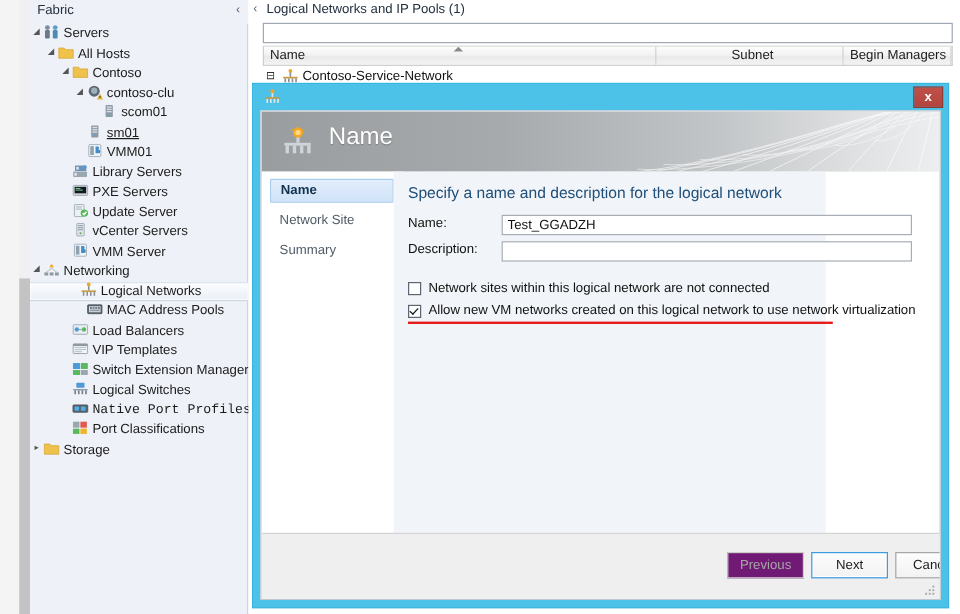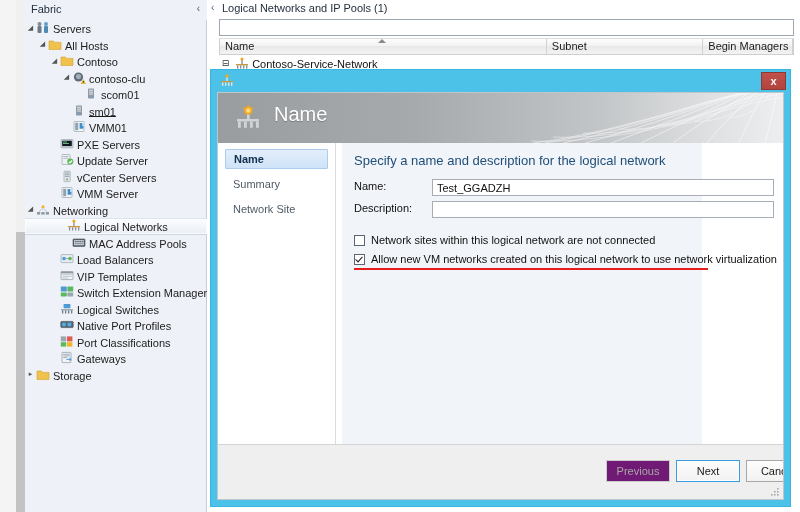--- a/index.html
+++ b/index.html
@@ -157,21 +157,21 @@
     position:relative;margin:6px 7px 0 7px;height:19px;line-height:19px;
     padding-left:8px;font-size:11px;color:#4f5b66;cursor:pointer;box-sizing:border-box;
   }
   .nav-item.active{
     background:linear-gradient(to bottom,#e3eefb 0%,#cfe3f8 100%);
     border:1px solid #a9cdee;color:#12314f;font-weight:bold;
     border-radius:1px;height:20px;line-height:18px;
   }
 
   .dlg-content{
-    position:absolute;left:124px;top:50px;width:360px;height:301px;
+    position:absolute;left:110px;top:50px;width:360px;height:301px;
     background:#f1f4f8;box-sizing:border-box;
   }
   .content-title{
     position:absolute;left:12px;top:10px;font-size:13px;color:#1f4e79;
   }
   .field-row{position:absolute;left:12px;height:17px;}
   .field-label{
     position:absolute;left:0;top:1px;font-size:11px;color:#111;
   }
   .field-input{
@@ -257,20 +257,27 @@
               <rect x="5" y="4.6" width="4" height="1.1" fill="#d9e0e6"></rect>
               <rect x="5" y="6.5" width="4" height="1.1" fill="#d9e0e6"></rect>
               <circle cx="7" cy="9.6" r="0.8" fill="#5da8dd"></circle>
             </svg></span><span class="lbl">sm01</span></div>
         <div class="node" style="padding-left: 36px;"><span class="exp"></span><span class="ico"><svg width="14" height="13" viewBox="0 0 14 13">
               <rect x="2" y="1.5" width="10" height="10" rx="0.8" fill="#f2f5f7" stroke="#9aa6b0" stroke-width="0.7"></rect>
               <rect x="3.2" y="2.8" width="3" height="7.4" fill="#8fa2b0"></rect>
               <path d="M7.6,3 h2.2 a1.5,1.5 0 0 1 0,2.6 h-2.2 z M7.6,5.6 h2.4 a1.6,1.6 0 0 1 0,3.2 h-2.4 z" fill="#3f8ecb"></path>
             </svg></span><span class="lbl">VMM01</span></div>
         <div class="node" style="padding-left: 24px;"><span class="exp"></span><span class="ico"><svg width="14" height="13" viewBox="0 0 14 13">
+              <rect x="1" y="7" width="11.5" height="4.5" rx="0.6" fill="#9aa6b0"></rect>
+              <rect x="2" y="8.1" width="2" height="2.4" fill="#dfe6eb"></rect>
+              <rect x="2.5" y="2" width="9.5" height="4.4" rx="0.6" fill="#6b93b8"></rect>
+              <rect x="3.6" y="3" width="2" height="2.4" fill="#dfe6eb"></rect>
+              <path d="M10,1.5 l2.6,1.6 l-2.6,1.6 z" fill="#4f9ad6"></path>
+            </svg></span><span class="lbl">Library Servers</span></div>
+        <div class="node" style="padding-left: 24px;"><span class="exp"></span><span class="ico"><svg width="14" height="13" viewBox="0 0 14 13">
               <rect x="1" y="2.5" width="12" height="8.4" rx="0.8" fill="#cfd6dc" stroke="#9aa6b0" stroke-width="0.7"></rect>
               <rect x="2.2" y="3.7" width="9.6" height="5.4" fill="#11181f"></rect>
               <rect x="3" y="4.6" width="4" height="0.8" fill="#7fd3a0"></rect>
               <rect x="3" y="6" width="6" height="0.8" fill="#7fd3a0"></rect>
             </svg></span><span class="lbl">PXE Servers</span></div>
         <div class="node" style="padding-left: 24px;"><span class="exp"></span><span class="ico"><svg width="14" height="13" viewBox="0 0 14 13">
               <rect x="2" y="1.5" width="8" height="10" rx="0.7" fill="#eef2f5" stroke="#9aa6b0" stroke-width="0.7"></rect>
               <rect x="3.2" y="3" width="5.2" height="0.9" fill="#aab6c0"></rect>
               <rect x="3.2" y="4.8" width="5.2" height="0.9" fill="#aab6c0"></rect>
               <circle cx="10.3" cy="8.6" r="3.1" fill="#5cb85c"></circle>
@@ -333,57 +340,50 @@
               <rect x="7.4" y="7.4" width="5.8" height="4" rx="0.6" fill="#9aa6b0"></rect>
             </svg></span><span class="lbl">Switch Extension Managers</span></div>
         <div class="node" style="padding-left: 24px;"><span class="exp"></span><span class="ico"><svg width="14" height="13" viewBox="0 0 14 13">
               <rect x="1" y="7.2" width="12" height="1.2" fill="#8e99a2"></rect>
               <rect x="2" y="8.4" width="1.3" height="3.1" fill="#6b7a86"></rect>
               <rect x="5" y="8.4" width="1.3" height="3.1" fill="#6b7a86"></rect>
               <rect x="8" y="8.4" width="1.3" height="3.1" fill="#6b7a86"></rect>
               <rect x="11" y="8.4" width="1.3" height="3.1" fill="#6b7a86"></rect>
               <rect x="3.6" y="2" width="6.8" height="4.2" rx="0.6" fill="#4f9ad6"></rect>
             </svg></span><span class="lbl">Logical Switches</span></div>
-        <div class="node" style="padding-left: 24px;"><span class="exp"></span><span class="ico"><svg width="14" height="13" viewBox="0 0 14 13">
+        <div class="node" style="padding-left: 24px; font-family: Liberation Mono, monospace;"><span class="exp"></span><span class="ico"><svg width="14" height="13" viewBox="0 0 14 13">
               <rect x="0.8" y="3.4" width="12.4" height="6.2" rx="0.8" fill="#5a6570" stroke="#3f4850" stroke-width="0.6"></rect>
               <rect x="2.2" y="4.8" width="3.6" height="3.4" rx="0.4" fill="#4fb0e8"></rect>
               <rect x="7.6" y="4.8" width="3.6" height="3.4" rx="0.4" fill="#4fb0e8"></rect>
             </svg></span><span class="lbl">Native Port Profiles</span></div>
         <div class="node" style="padding-left: 24px;"><span class="exp"></span><span class="ico"><svg width="14" height="13" viewBox="0 0 14 13">
               <rect x="0.8" y="1.4" width="5.4" height="5" fill="#9aa6b0"></rect>
               <rect x="7" y="1.4" width="5.4" height="5" fill="#e05a4f"></rect>
               <rect x="0.8" y="7.2" width="5.4" height="4.4" fill="#5cb85c"></rect>
               <rect x="7" y="7.2" width="5.4" height="4.4" fill="#f0b429"></rect>
             </svg></span><span class="lbl">Port Classifications</span></div>
-        <div class="node" style="padding-left: 24px;"><span class="exp"></span><span class="ico"><svg width="14" height="13" viewBox="0 0 14 13">
-              <rect x="2" y="1.4" width="9" height="10.2" rx="0.6" fill="#f0f4f7" stroke="#8e99a2" stroke-width="0.7"></rect>
-              <rect x="3.2" y="2.8" width="6.6" height="0.9" fill="#9aa6b0"></rect>
-              <rect x="3.2" y="4.5" width="6.6" height="0.9" fill="#9aa6b0"></rect>
-              <rect x="3.2" y="6.2" width="4" height="0.9" fill="#9aa6b0"></rect>
-              <path d="M6.4,8.4 h4.6 M9.4,7.1 l1.8,1.3 l-1.8,1.3" stroke="#4f9ad6" stroke-width="1" fill="none"></path>
-            </svg></span><span class="lbl">Gateways</span></div>
         <div class="node" style="padding-left: 0px;"><span class="exp">▸</span><span class="ico"><svg width="14" height="13" viewBox="0 0 14 13">
               <path d="M1,3 L5.5,3 L6.6,4.4 L13,4.4 L13,11.5 L1,11.5 Z" fill="#f0c24b" stroke="#d4a32c" stroke-width="0.6"></path>
             </svg></span><span class="lbl">Storage</span></div>
       </div>
   </div>
 
   <div class="main">
     <div class="main-header">
       <div class="main-collapse">‹</div>
       <div class="main-title">Logical Networks and IP Pools (1)</div>
     </div>
 
     <div class="filterbox">
       <input type="text" value="" placeholder="" style="">
     </div>
 
     <div class="grid-head" id="grid-head">
         <div class="gh-cell" style="width: 328px;"><span class="sortmark"></span><span>Name</span></div>
-        <div class="gh-cell" style="width: 157px;"><span>Subnet</span></div>
+        <div class="gh-cell" style="width: 157px; text-align: center;"><span>Subnet</span></div>
         <div class="gh-cell" style="width: 90px;"><span>Begin Managers</span></div>
       </div>
     <div class="grid-body-fill"></div>
     <div class="grid-row">
       <span class="exp">⊟</span>
       <span class="ic" style="top:2px;">
         <svg width="14" height="12" viewBox="0 0 14 12">
             <rect x="1" y="7" width="12" height="1.4" fill="#c79a3a"></rect>
             <rect x="2" y="8.4" width="1.4" height="3.2" fill="#8a8f96"></rect>
             <rect x="5" y="8.4" width="1.4" height="3.2" fill="#8a8f96"></rect>
@@ -453,22 +453,22 @@
             <path d="M14.3,0.5 L15.1,3.5 L13.5,3.5 Z" fill="#f6a81c"></path>
             <path d="M20.2,3 L18.3,5 L17.5,4.1 Z" fill="#f6a81c"></path>
             <path d="M8.3,3 L10.2,5 L11,4.1 Z" fill="#f6a81c"></path>
           </svg>
         </span>
         <div class="banner-title">Name</div>
       </div>
 
       <div class="dlg-nav" id="dlg-nav">
           <div class="nav-item active">Name</div>
+          <div class="nav-item">Network Site</div>
           <div class="nav-item">Summary</div>
-          <div class="nav-item">Network Site</div>
         </div>
 
       <div class="dlg-content">
         <div class="content-title">Specify a name and description for the logical network</div>
 
         <div class="field-row" style="top:36px;width:420px;">
           <span class="field-label">Name:</span>
           <span class="field-input" style="left:78px;width:342px;">
             <input type="text" id="f0" value="Test_GGADZH" style="">
           </span>

